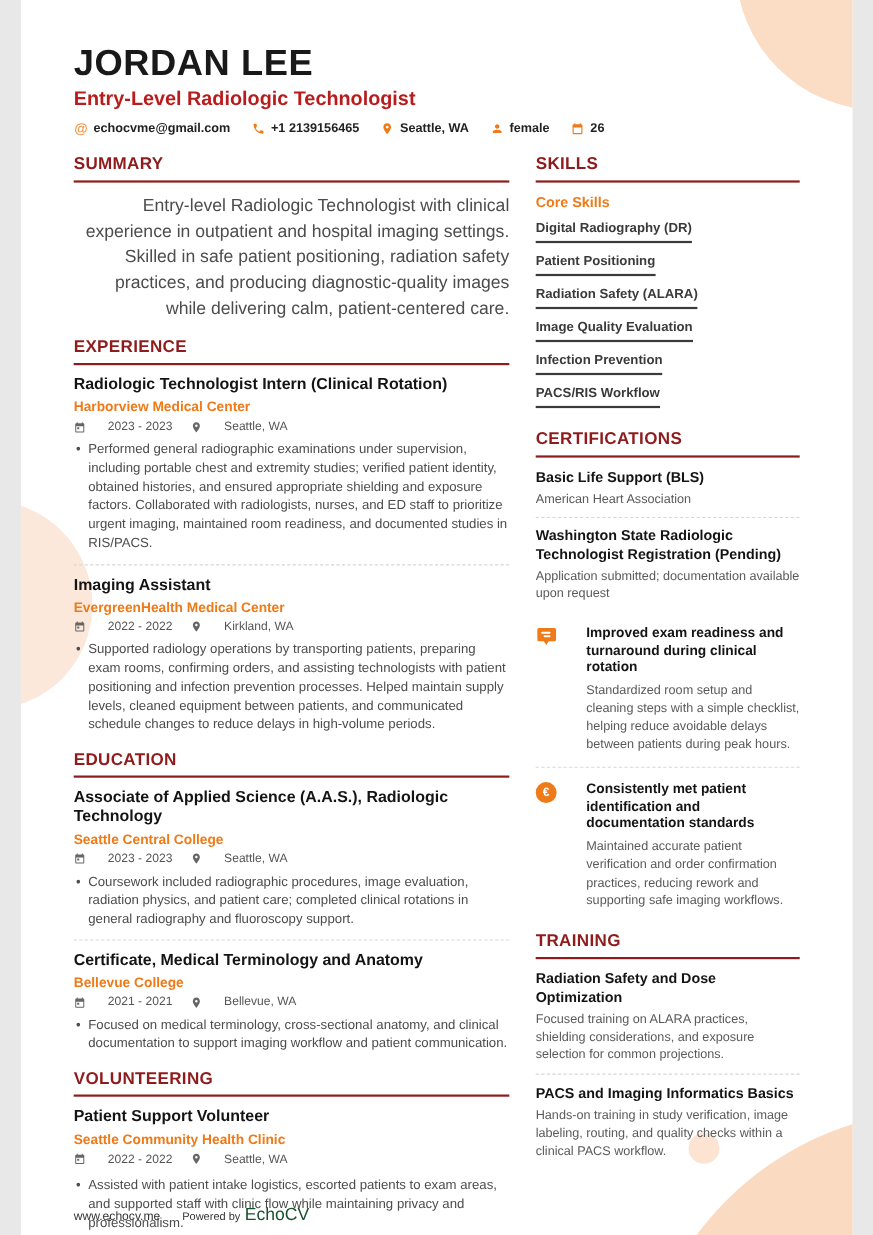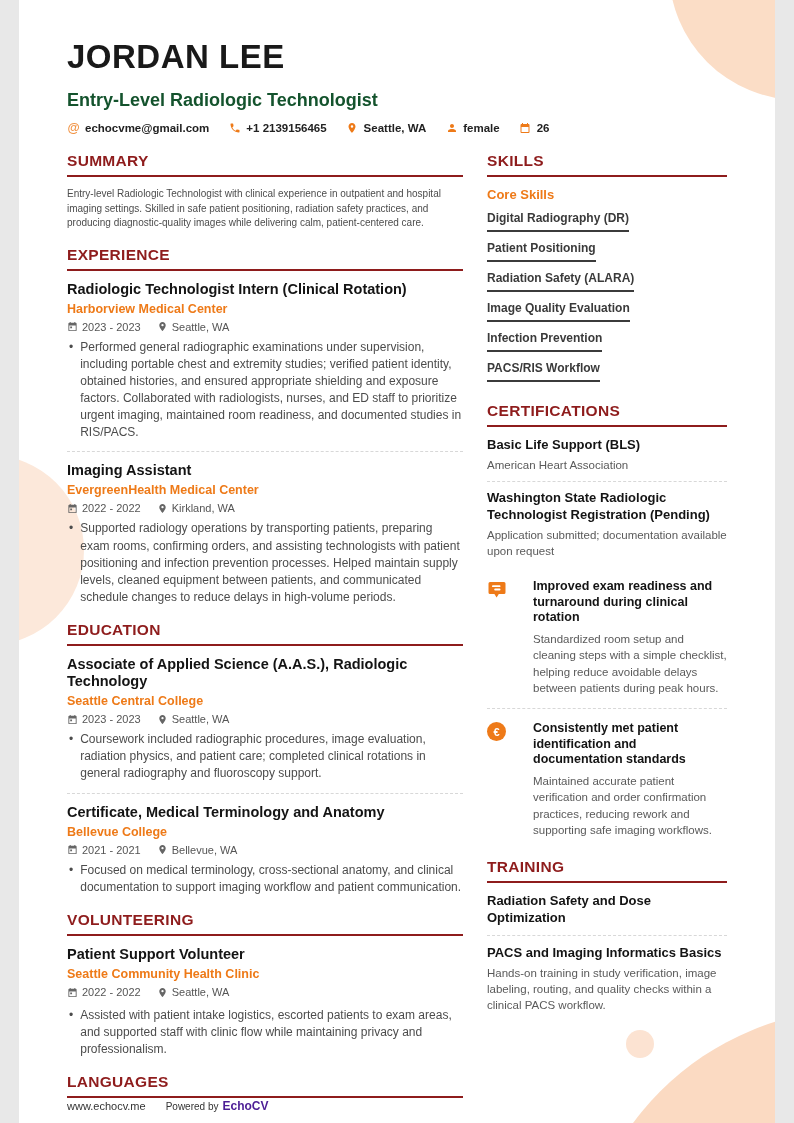--- a/index.html
+++ b/index.html
@@ -13,44 +13,44 @@
   .blob { position: absolute; border-radius: 50%; z-index: 0; }
   .blob-top-right { left: 650px; top: -160px; width: 260px; height: 260px; background: #FBDDC6; }
   .blob-left { left: -125px; top: 455px; width: 190px; height: 190px; background: #FCE8DA; }
   .blob-bottom-right { left: 559px; top: 1009px; width: 562px; height: 562px; background: #FBDAC2; }
   .blob-dot { left: 607px; top: 1030px; width: 28px; height: 28px; background: #FCE3D2; }
 
   .content { position: relative; z-index: 2; padding: 38px 48px 0 48px; }
 
   
   .name { font-size: 33px; font-weight: 800; letter-spacing: 0.5px; color: #191919; }
-  .role { font-size: 18px; font-weight: 700; color: #14532d; margin-top: 14px; }
+  .role { font-size: 18px; font-weight: 700; color: #b91c1c; margin-top: 3px; }
   .contact-row { display: flex; align-items: center; gap: 19px; margin-top: 10px;
                  font-size: 11.5px; font-weight: 700; color: #222; }
   .contact { display: flex; align-items: center; gap: 5px; }
   .cicon { display: inline-flex; width: 13px; height: 13px; align-items: center; justify-content: center; }
   .at-glyph { color: #EE7A18; font-weight: 700; font-size: 12.5px; opacity: .8; }
 
   
   .columns { display: flex; gap: 24px; margin-top: 18px; }
   .col-left { width: 396px; flex: none; }
   .col-right { flex: 1; min-width: 0; }
 
   .section { margin-bottom: 15px; }
   .sec-head { color: #8E1C1C; font-size: 15.5px; font-weight: 800; letter-spacing: .3px;
               border-bottom: 2px solid #8E1C1C; padding-bottom: 5px; margin-bottom: 10px; }
 
-  .body-text { font-size: 10px; line-height: 1.45; color: #4c4c4c; }
+  .body-text { font-size: 16px; line-height: 1.45; color: #4c4c4c; text-align: right; }
 
   .item { margin-bottom: 2px; }
   .item-title { font-size: 14.5px; font-weight: 700; color: #141414; line-height: 1.2; }
   .item-org { font-size: 12.5px; font-weight: 700; color: #EE7A18; margin-top: 4px; }
   .meta { display: flex; align-items: center; gap: 16px; margin-top: 5px;
           font-size: 11px; color: #555; }
-  .meta-part { display: flex; align-items: center; gap: 4px; }
+  .meta-part { display: flex; align-items: center; gap: 20px; }
   .micon { display: inline-flex; width: 11px; height: 11px; }
   .bullet { display: flex; margin-top: 6px; font-size: 12px; line-height: 1.42; color: #4c4c4c; }
   .bullet .dot { margin: 0 7px 0 2px; }
   .dashed-sep { border-top: 1px dashed #d8d8d8; margin: 10px 0; }
 
   
   .skill-group { font-size: 13px; font-weight: 700; color: #EE7A18; margin-bottom: 9px; }
   .skill-list { display: flex; flex-wrap: wrap; column-gap: 26px; row-gap: 9px; }
   .skill { font-size: 12px; font-weight: 700; color: #3a3a3a;
            border-bottom: 2px solid #3b3b3b; padding-bottom: 5px; }
@@ -66,21 +66,21 @@
   .ach-text { font-size: 11.5px; color: #5a5a5a; line-height: 1.42; margin-top: 5px; }
   .euro-circle { width: 19px; height: 19px; border-radius: 50%; background: #EE7A18;
                  color: #fff; font-size: 11px; font-weight: 700;
                  display: flex; align-items: center; justify-content: center; }
 
   
   .footer { position: absolute; left: 48px; right: 56px; bottom: 9px; z-index: 2;
             display: flex; align-items: baseline; }
   .site { font-size: 11px; color: #333; }
   .powered { font-size: 10px; color: #333; padding-left: 20px; }
-  .brand { font-size: 12px; color: #4c1d95; font-weight: 700; margin-left: 4px; }
+  .brand { font-size: 16px; color: #14532d; font-weight: 400; margin-left: 4px; }
 </style>
 </head>
 <body>
 
 <div class="page">
   <div class="blob blob-top-right"></div>
   <div class="blob blob-left"></div>
   <div class="blob blob-bottom-right"></div>
   <div class="blob blob-dot"></div>
 
@@ -347,20 +347,21 @@
               <div class="ach-title">Consistently met patient identification and documentation standards</div>
               <div class="ach-text">Maintained accurate patient verification and order confirmation practices, reducing rework and supporting safe imaging workflows.</div>
             </div>
           </div>
         </div>
 
         <div class="section" style="margin-top:20px;">
           <div class="sec-head">TRAINING</div>
           <div>
             <div class="cert-title">Radiation Safety and Dose Optimization</div>
+            <div class="cert-sub">Focused training on ALARA practices, shielding considerations, and exposure selection for common projections.</div>
           </div>
           <div class="dashed-sep" style="margin:9px 0;"></div>
           <div>
             <div class="cert-title">PACS and Imaging Informatics Basics</div>
             <div class="cert-sub">Hands-on training in study verification, image labeling, routing, and quality checks within a clinical PACS workflow.</div>
           </div>
         </div>
 
       </div>
     </div>

